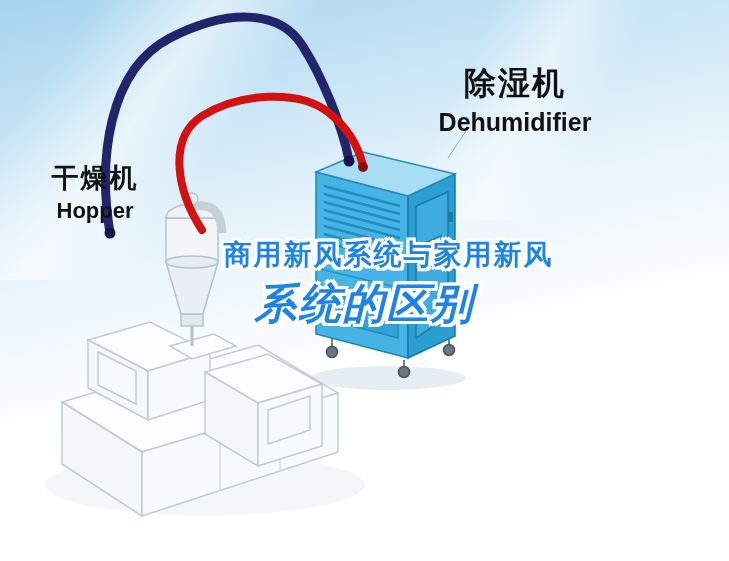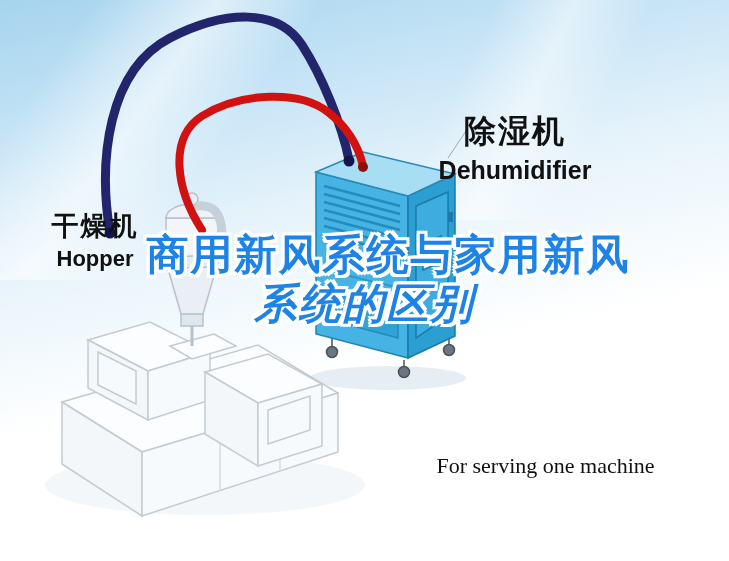--- a/index.html
+++ b/index.html
@@ -8,37 +8,37 @@
     position:relative;width:729px;height:561px;overflow:hidden;
     background:linear-gradient(168deg,#a6d4ee 0%,#c6e4f6 20%,#e6f3fb 38%,#ffffff 62%,#ffffff 100%);
   }
   .streak{position:absolute;pointer-events:none;}
   .streak.s1{left:-90px;top:-140px;width:520px;height:420px;
     background:linear-gradient(125deg,rgba(255,255,255,0) 35%,rgba(255,255,255,.6) 50%,rgba(255,255,255,0) 63%);}
   .streak.s2{right:-60px;top:-160px;width:480px;height:380px;
     background:linear-gradient(115deg,rgba(255,255,255,0) 40%,rgba(255,255,255,.5) 52%,rgba(255,255,255,0) 64%);}
   .art{position:absolute;left:0;top:0;width:729px;height:561px;}
 
-  .label{position:absolute;text-align:center;color:#111;margin-top:48px;}
+  .label{position:absolute;text-align:center;color:#111;}
   .label .zh{font-weight:bold;letter-spacing:2px;}
   .label .en{font-family:Liberation Sans, sans-serif;font-weight:bold;}
   .label-dehumidifier{left:420px;top:62px;width:190px;}
   .label-dehumidifier .zh{font-size:32px;}
   .label-dehumidifier .en{font-size:25px;margin-top:2px;}
   .label-hopper{left:36px;top:160px;width:118px;}
   .label-hopper .zh{font-size:27px;}
   .label-hopper .en{font-size:22px;margin-top:2px;}
 
   .main-title{
     position:absolute;left:0;top:230px;width:729px;text-align:center;
     font-weight:bold;color:#1e83e6;line-height:49px;letter-spacing:2px;
     text-shadow:-3px -3px 0 #fff,3px -3px 0 #fff,-3px 3px 0 #fff,3px 3px 0 #fff,
                 -3px 0 0 #fff,3px 0 0 #fff,0 -3px 0 #fff,0 3px 0 #fff;
   }
-  .main-title .line1{font-size:42px;padding-left:48px;}
+  .main-title .line1{font-size:28px;padding-left:48px;}
   .main-title .line2{font-size:42px;font-style:italic;}
 
   .caption{position:absolute;left:398px;top:448px;width:295px;text-align:center;color:#111;}
   .caption .zh{font-size:29px;font-weight:bold;letter-spacing:1px;}
   .caption .en{font-family:"Liberation Serif","DejaVu Serif",serif;font-size:22px;margin-top:5px;}
 </style>
 </head>
 <body>
 
 <div class="stage">
@@ -128,16 +128,15 @@
     <div class="zh">干燥机</div>
     <div class="en">Hopper</div>
   </div>
 
   <div class="main-title">
     <div class="line1">商用新风系统与家用新风</div>
     <div class="line2">系统的区别</div>
   </div>
 
   <div class="caption">
-    <div class="en">For serving one machine</div>
   </div>
 
 </div>
 
 </body></html>

